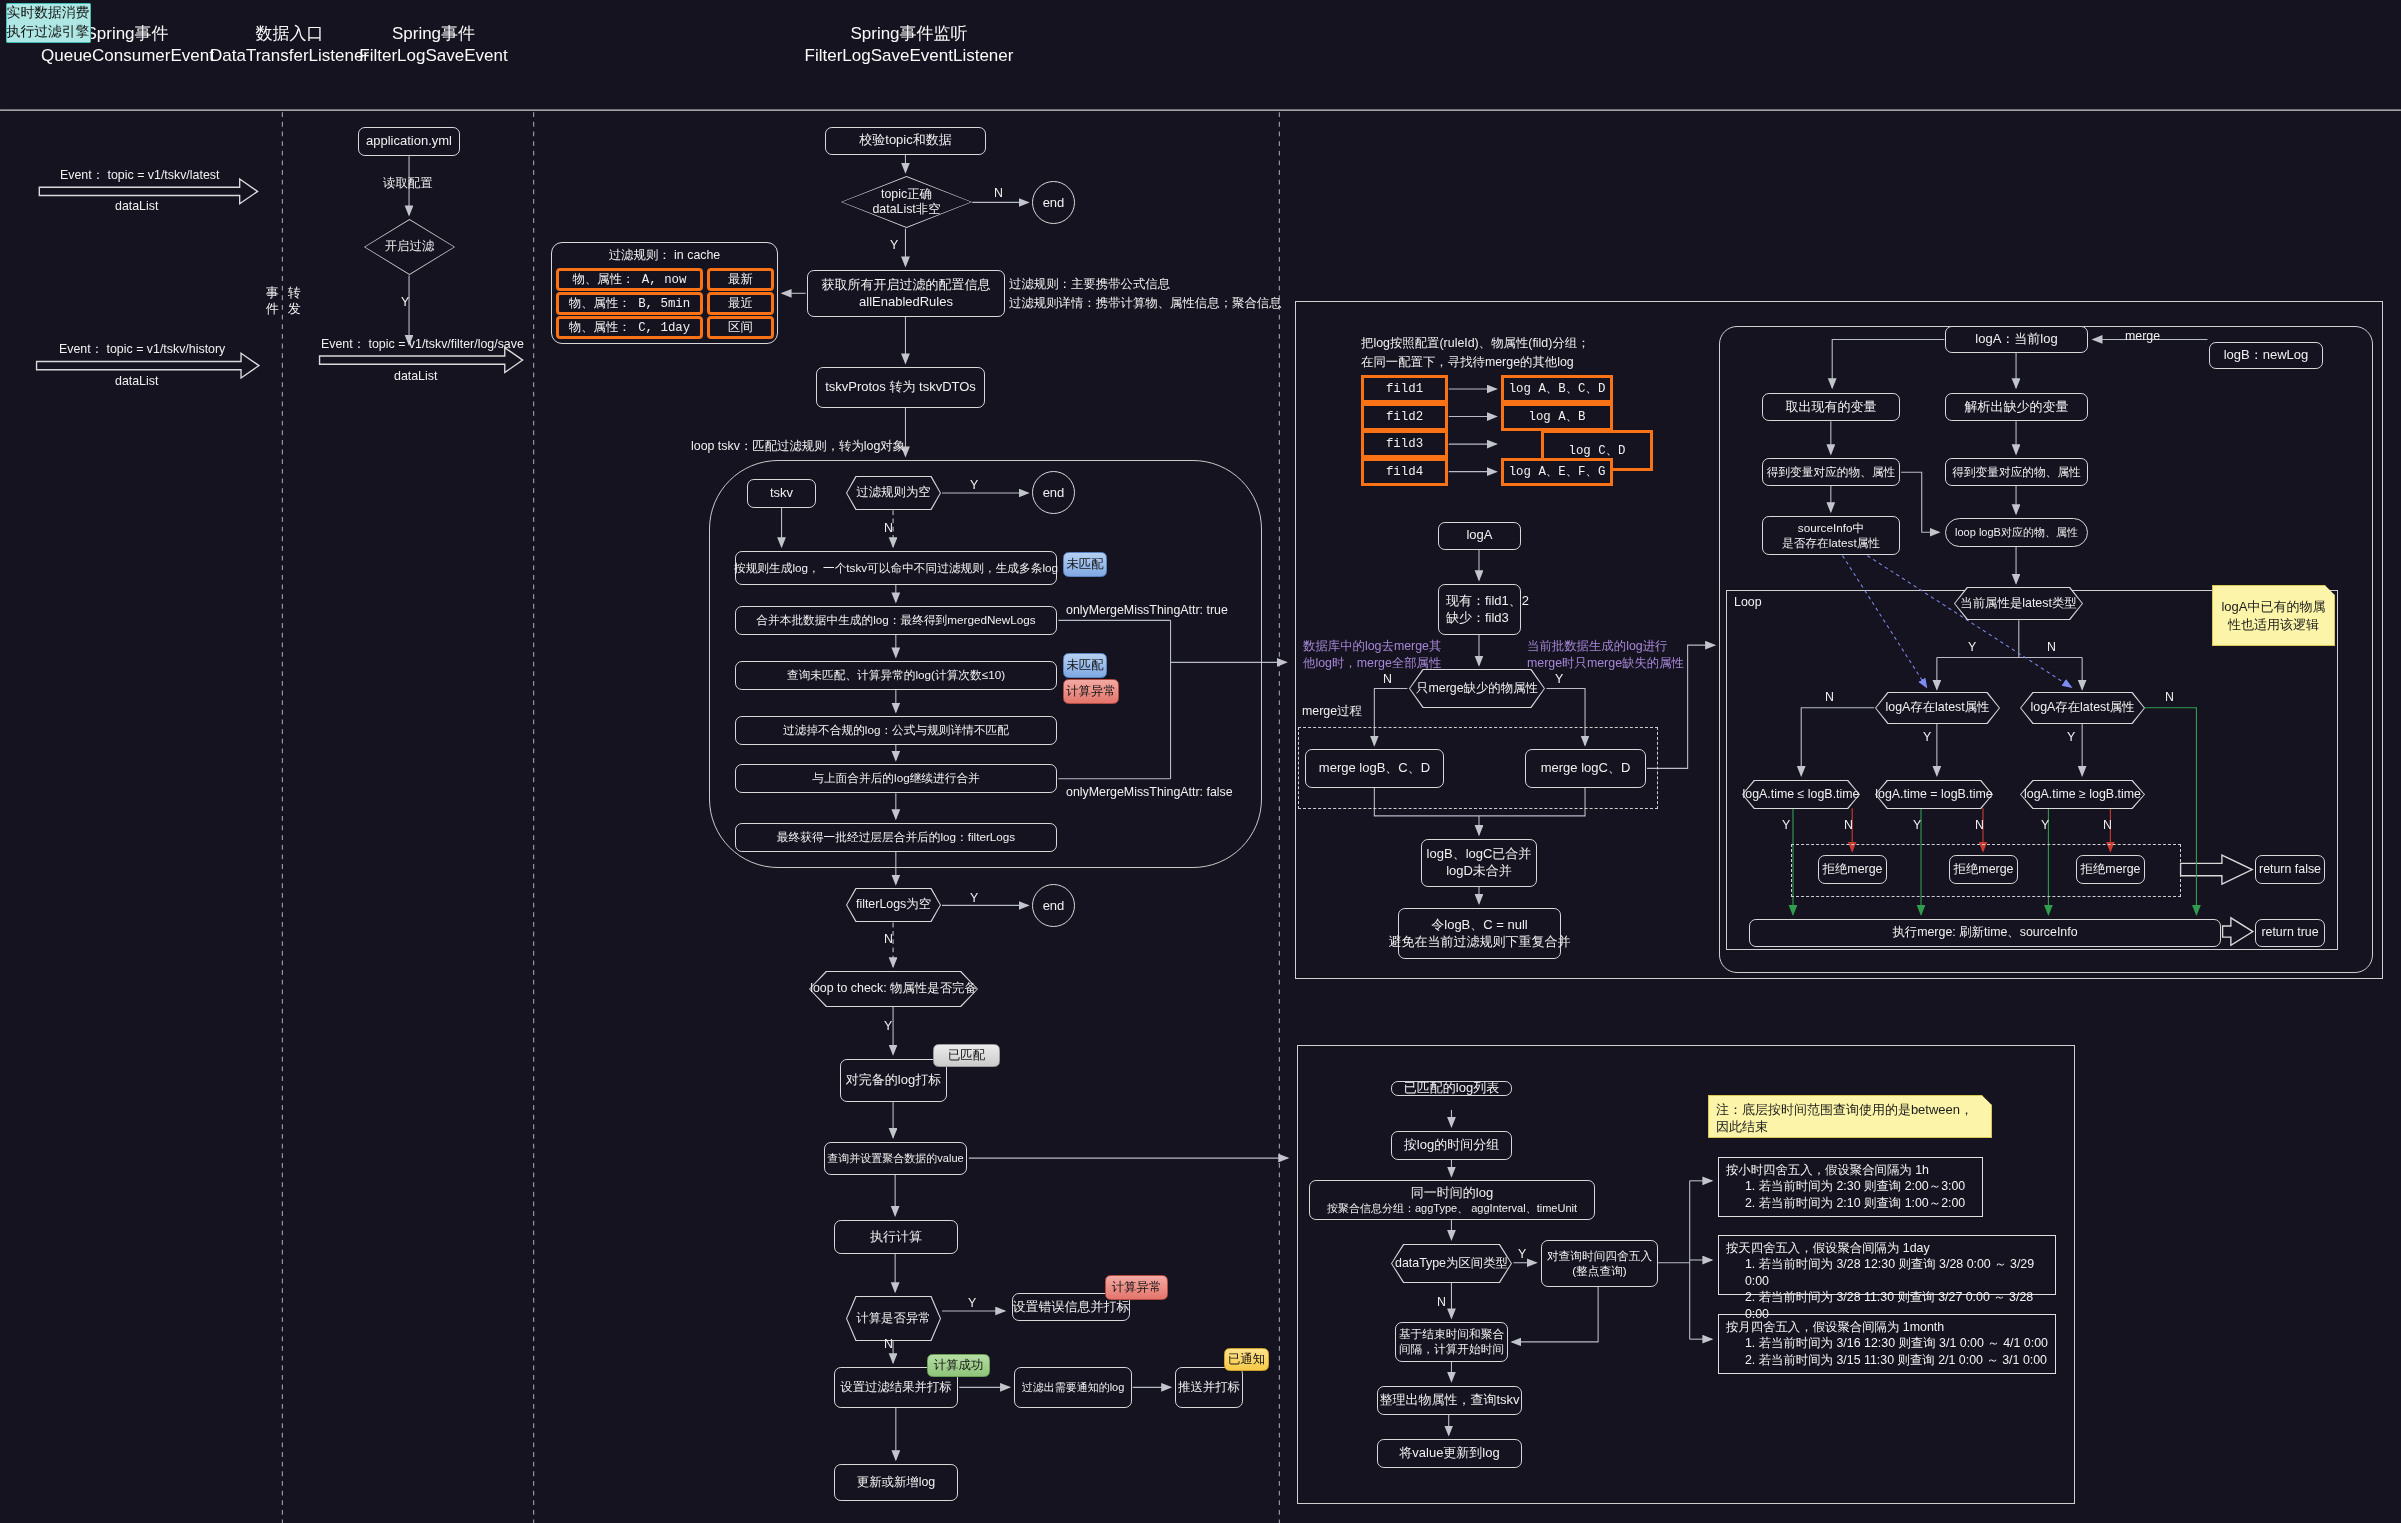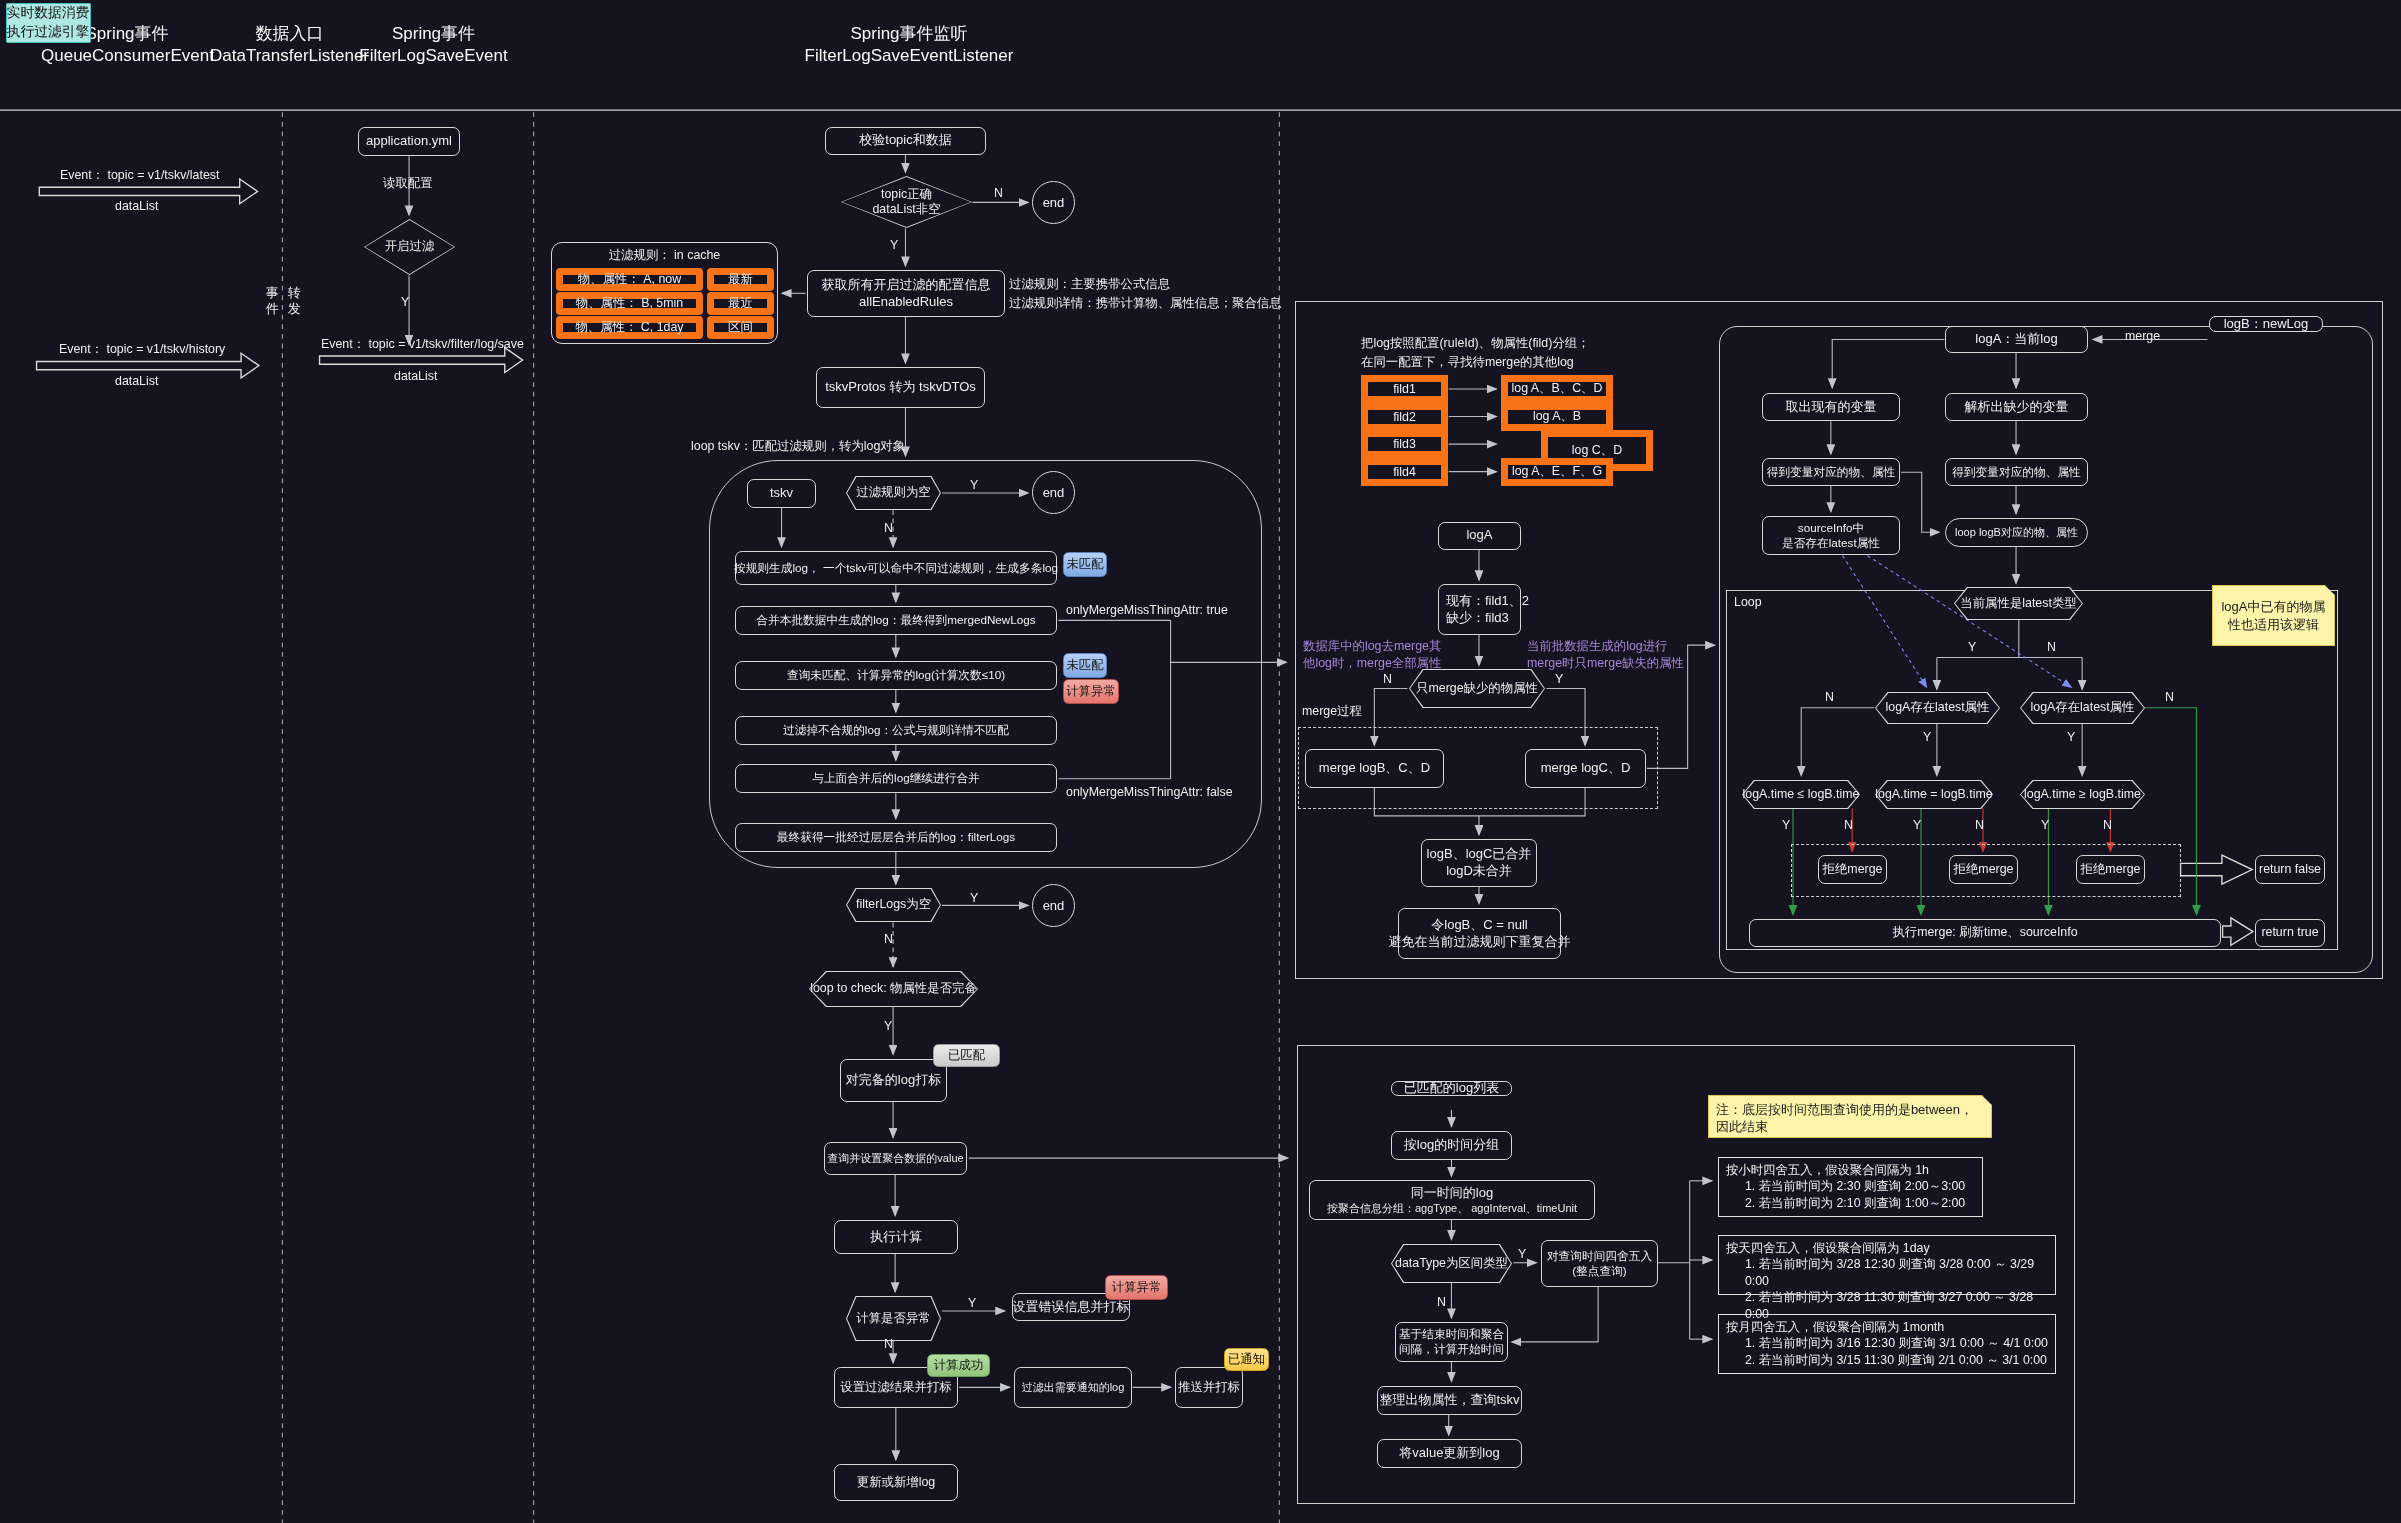--- a/index.html
+++ b/index.html
@@ -7,22 +7,22 @@
   }
   html,body{margin:0;padding:0;background:var(--bg);}
   #canvas{position:relative;width:2401px;height:1523px;background:var(--bg);
     font-family:"Liberation Sans",sans-serif;color:var(--text);overflow:hidden;}
   #wires{position:absolute;left:0;top:0;z-index:1;}
   .node,.hex,.dia,.circ,.lbl,.badge,.note,.panel,.cell{position:absolute;box-sizing:border-box;z-index:2;}
   .node{border:1.1px solid #d9d9d9;border-radius:6.9px;background:var(--bg);
     display:flex;flex-direction:column;align-items:center;justify-content:center;
     text-align:center;font-size:13px;line-height:1.28;white-space:nowrap;} .r16{border-radius:11px;} .r22{border-radius:15px;}
   .f16{font-size:11px;} .f17{font-size:11.7px;} .f18{font-size:12.4px;} .f15{font-size:10.7px;}
-  .cell{border:7px solid #f97316;background:var(--bg);display:flex;align-items:center;
-    justify-content:center;font-size:12.4px;white-space:nowrap;border-radius:4.1px;}
+  .cell{border:3px solid #f97316;background:var(--bg);display:flex;align-items:center;
+    justify-content:center;font-size:12.4px;white-space:nowrap;border-radius:4.1px;font-family:Liberation Mono, monospace;}
   .sharp{border-radius:0;}
   .lbl{font-size:12.4px;line-height:1.25;white-space:nowrap;z-index:3;}
   .vlabel{width:16.5px;text-align:center;word-break:break-all;font-size:13px;line-height:1.2;}
   .purple{color:#a687d6;font-size:12.4px;}
   .circ{border:1.1px solid #d9d9d9;border-radius:50%;background:var(--bg);
     display:flex;align-items:center;justify-content:center;font-size:13px;}
   .hex .o,.dia .o{position:absolute;inset:0;background:#d9d9d9;}
   .hex .i,.dia .i{position:absolute;inset:1.1px;background:var(--bg);}
   .hex .o,.hex .i{clip-path:polygon(10% 0,90% 0,100% 50%,90% 100%,10% 100%,0 50%);}
   .dia .o,.dia .i{clip-path:polygon(50% 0,100% 50%,50% 100%,0 50%);}
@@ -359,21 +359,21 @@
   <span>logD未合并</span>
 </div>
 <div class="node" style="left:1398px;top:908px;width:163px;height:51px">
   <span>令logB、C = null</span>
   <span>避免在当前过滤规则下重复合并</span>
 </div>
 
 <div class="panel round26" style="left:1719px;top:326px;width:654px;height:647px;z-index:0"></div>
 <div class="node" style="left:1945px;top:326px;width:143px;height:27px">logA：当前log</div>
 <div class="lbl" style="left:2125px;top:329px">merge</div>
-<div class="node" style="left:2209px;top:316px;width:114px;height:16px">logB：newLog</div>
+<div class="node" style="left:2209px;top:342px;width:114px;height:27px">logB：newLog</div>
 <div class="node" style="left:1762px;top:393px;width:138px;height:28px">取出现有的变量</div>
 <div class="node" style="left:1945px;top:393px;width:143px;height:28px">解析出缺少的变量</div>
 <div class="node f17" style="left:1762px;top:458px;width:138px;height:28px">得到变量对应的物、属性</div>
 <div class="node f17" style="left:1945px;top:458px;width:143px;height:28px">得到变量对应的物、属性</div>
 <div class="node f17" style="left:1762px;top:516px;width:138px;height:39px">
   <span>sourceInfo中</span>
   <span>是否存在latest属性</span>
 </div>
 <div class="node f16 r22" style="left:1945px;top:518px;width:143px;height:29px">loop logB对应的物、属性</div>
 

